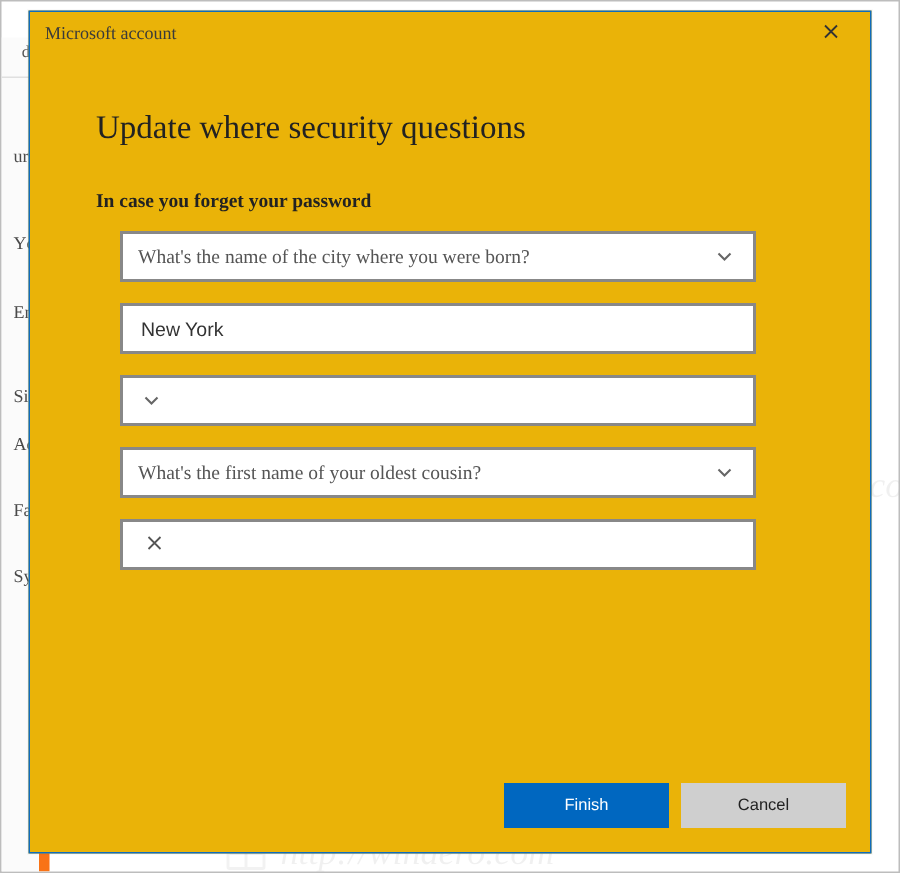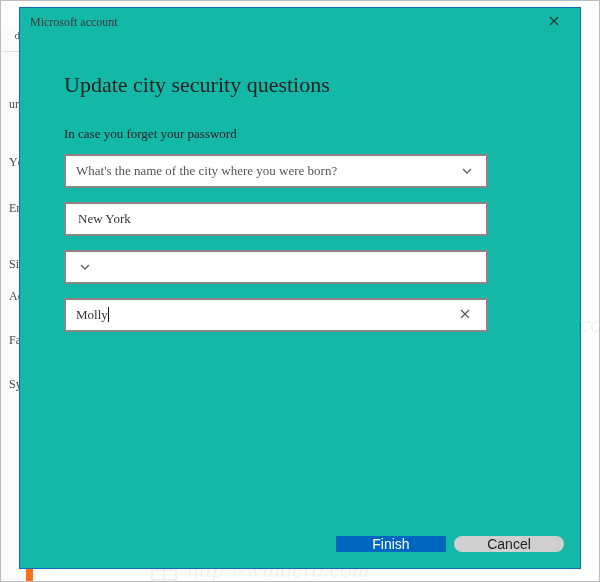--- a/index.html
+++ b/index.html
@@ -31,21 +31,21 @@
   }
   .behind .item { position: absolute; left: 8px; font-size: 12px; color: #4a4a4a; }
   .behind .i-y  { top: 130px; } .behind .i-e { top: 176px; } .behind .i-s { top: 232px; }
   .behind .i-a  { top: 264px; } .behind .i-f { top: 308px; } .behind .i-sy { top: 352px; }
   .behind .i-ur { top: 72px; }
 
   .dialog {
     position: absolute;
     left: 18px; top: 6px;
     width: 562px; height: 562px;
-    background: #14b8a6;
+    background: #eab308;
     border: 1px solid #0f6cbd;
     box-shadow: 0 0 0 1px rgba(0,0,0,0.02);
     display: flex; flex-direction: column;
   }
   .titlebar {
     height: 28px;
     display: flex; align-items: center;
     padding: 0 8px 0 10px;
     font-size: 12px;
     color: #3a3a3a;
@@ -64,47 +64,48 @@
     position: relative;
   }
   .h1 {
     font-size: 22px;
     font-weight: 400;
     color: #222;
     margin: 0 0 28px 0;
   }
   .subhead {
     font-size: 13px;
-    font-weight: 400;
+    font-weight: 700;
     color: #222;
     margin: 0 0 12px 0;
   }
 
   .field {
     position: relative;
     margin-bottom: 14px;
   }
   .combo, .textbox {
     width: 424px; height: 34px;
     border: 2px solid #888888;
     background: #fff;
     display: flex; align-items: center;
     padding: 0 10px;
     font-size: 13px;
     color: #555;
+    margin-left: 16px;
   }
   .combo .value { flex: 1; overflow: hidden; text-overflow: ellipsis; white-space: nowrap; }
   .combo .chev {
     width: 18px; display: flex; justify-content: center; align-items: center;
   }
   .combo .chev svg { width: 12px; height: 12px; }
   .textbox input {
     width: 100%; height: 100%;
     border: none; outline: none;
-    font-family: Liberation Serif, serif; font-size: 13px;
+    font-family: Liberation Sans, sans-serif; font-size: 13px;
     color: #333;
     background: transparent;
   }
   .textbox .clearbtn {
     width: 22px; height: 100%;
     display: flex; align-items: center; justify-content: center;
     cursor: default;
   }
   .textbox .clearbtn svg { width: 10px; height: 10px; }
 
@@ -116,27 +117,27 @@
     margin-left: 0;
     vertical-align: -3px;
   }
 
   .buttons {
     position: absolute;
     right: 16px; bottom: 16px;
     display: flex; gap: 8px;
   }
   .btn {
-    width: 110px; height: 16px;
+    width: 110px; height: 30px;
     display: flex; align-items: center; justify-content: center;
-    font-size: 14px;
+    font-size: 11px;
     border: none;
   }
   .btn-primary { background: #0067c0; color: #fff; }
-  .btn-secondary { background: #cfcfcf; color: #222; border-radius: 12px; }
+  .btn-secondary { background: #cfcfcf; color: #222; }
 
   
   .wm {
     position: absolute; pointer-events: none;
     color: rgba(0,0,0,0.06);
     font-family: "Times New Roman", serif;
     font-style: italic;
     font-size: 24px;
     white-space: nowrap;
   }
@@ -185,21 +186,21 @@
       <div class="close" title="Close">
         <span>
           <svg viewBox="0 0 10 10">
               <path d="M1 1 L9 9 M9 1 L1 9" stroke="#333" stroke-width="1.2" fill="none"></path>
             </svg>
         </span>
       </div>
     </div>
 
     <div class="content">
-      <h1 class="h1">Update city security questions</h1>
+      <h1 class="h1">Update where security questions</h1>
       <div class="subhead">In case you forget your password</div>
 
       <div class="field">
         <div class="combo">
           <span class="value">What's the name of the city where you were born?</span>
           <span class="chev">
             <svg viewBox="0 0 12 12">
                 <path d="M2 4 L6 8 L10 4" stroke="#666" stroke-width="1.4" fill="none"></path>
               </svg>
           </span>
@@ -215,22 +216,31 @@
         <div class="combo">
           <span class="chev">
             <svg viewBox="0 0 12 12">
                 <path d="M2 4 L6 8 L10 4" stroke="#666" stroke-width="1.4" fill="none"></path>
               </svg>
           </span>
         </div>
       </div>
 
       <div class="field">
+        <div class="combo">
+          <span class="value">What's the first name of your oldest cousin?</span>
+          <span class="chev">
+            <svg viewBox="0 0 12 12">
+                <path d="M2 4 L6 8 L10 4" stroke="#666" stroke-width="1.4" fill="none"></path>
+              </svg>
+          </span>
+        </div>
+      </div>
+      <div class="field">
         <div class="textbox">
-          <span class="caret" style="flex:1; color:#333; font-size:13px;"><span>Molly</span></span>
 
           <div class="clearbtn">
             <span>
               <svg viewBox="0 0 10 10">
                   <path d="M1 1 L9 9 M9 1 L1 9" stroke="#555" stroke-width="1.2" fill="none"></path>
                 </svg>
             </span>
           </div>
         </div>
       </div>

